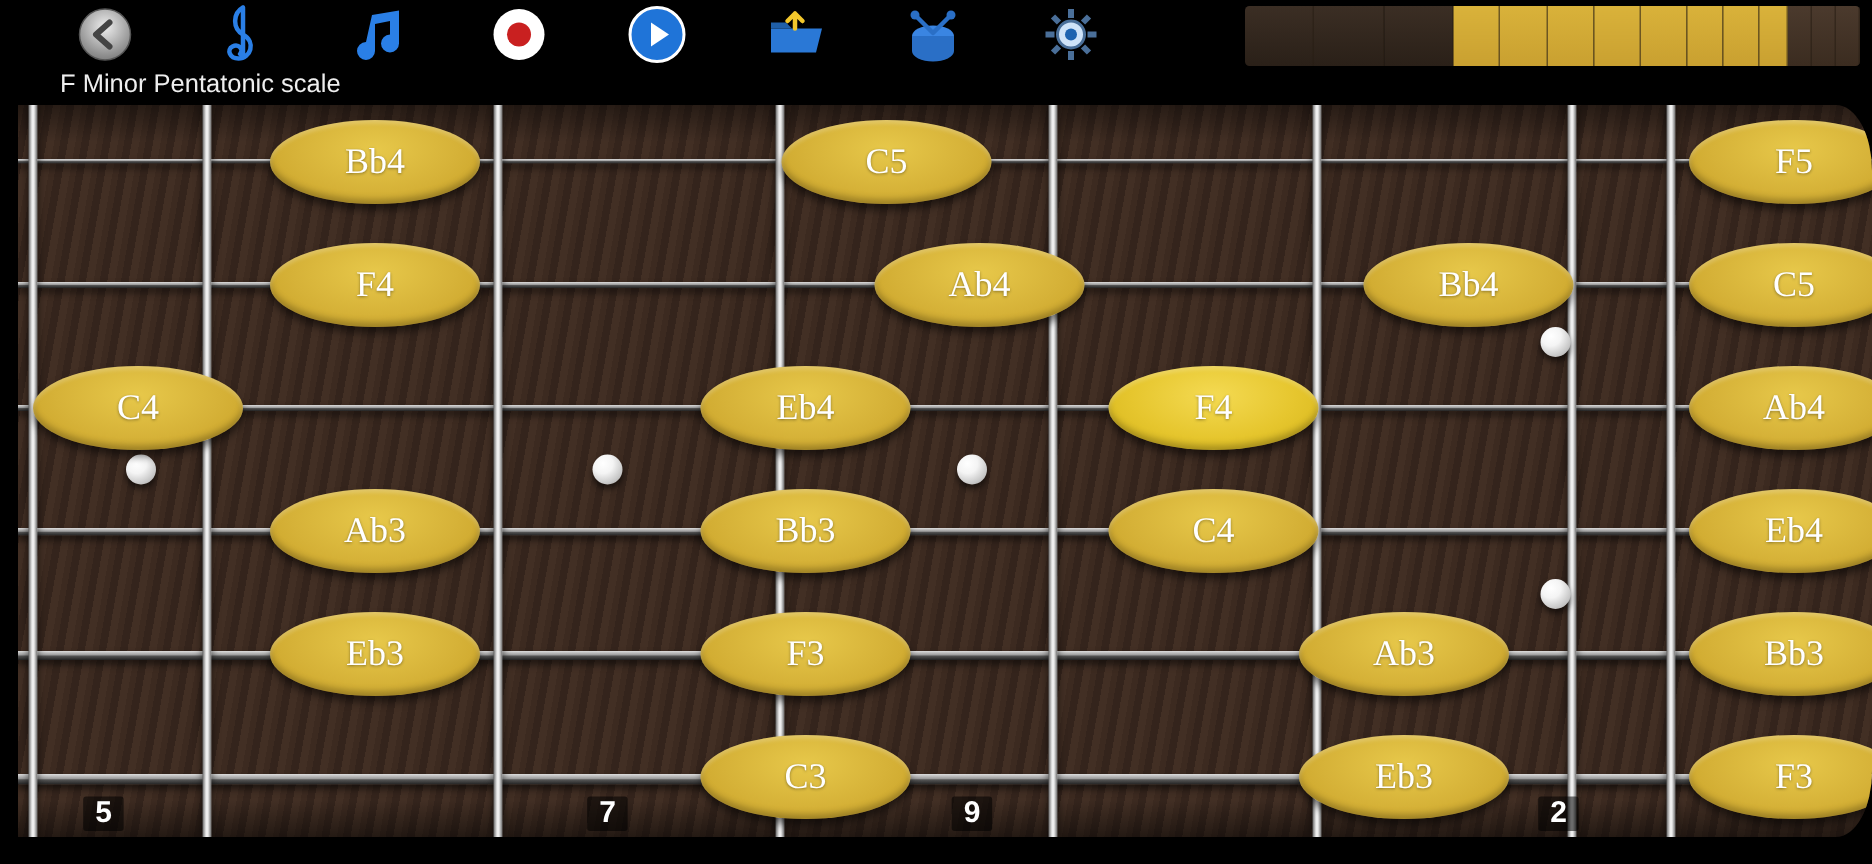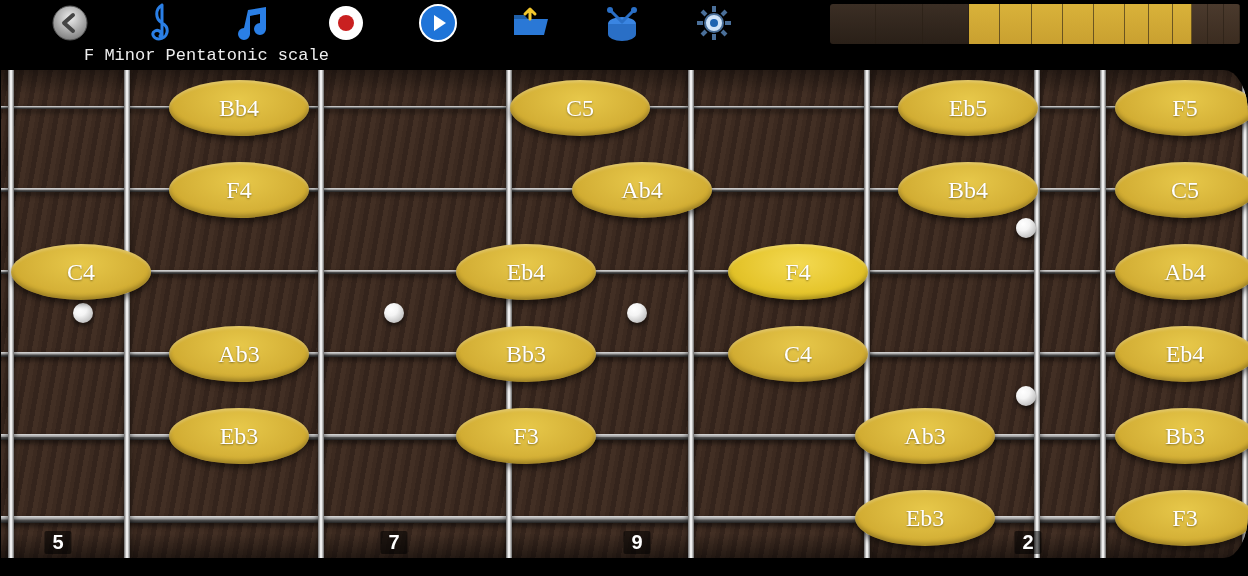--- a/index.html
+++ b/index.html
@@ -27,24 +27,24 @@
     display: flex;
     align-items: center;
     justify-content: center;
     cursor: pointer;
   }
   .subtitle-bar {
     height: 24px;
     background: #000;
     color: #eee;
     font-size: 17px;
-    padding-left: 84px;
+    padding-left: 40px;
     display: flex;
     align-items: flex-start;
-    font-family: Liberation Mono, monospace;
+    font-family: Liberation Sans, sans-serif;
   }
   .mini-fretboard {
     position: absolute;
     right: 8px;
     top: 4px;
     width: 410px;
     height: 40px;
     display: flex;
     border-radius: 3px;
     overflow: hidden;
@@ -52,21 +52,21 @@
   .mini-seg {
     height: 100%;
     border-right: 1px solid rgba(40,30,20,0.6);
   }
   .mini-dark { background: linear-gradient(#3b2e24,#2a2018); }
   .mini-hi { background: linear-gradient(#d9b23a,#c9a030); }
   .mini-tail { background: linear-gradient(#4b3a2d,#3b2c20); }
 
   .fretboard {
     position: absolute;
-    left: 1px; right: 0;
+    left: 12px; right: 0;
     top: 70px;
     height: 488px;
     background:
       linear-gradient(180deg, rgba(0,0,0,0.4) 0%, rgba(0,0,0,0) 5%, rgba(0,0,0,0) 95%, rgba(0,0,0,0.45) 100%),
       repeating-linear-gradient(100deg, rgba(60,42,32,1) 0 4px, rgba(52,36,28,1) 4px 9px, rgba(66,47,36,1) 9px 14px),
       linear-gradient(#3b2a20, #2f221a);
     border-radius: 0 24px 24px 0 / 0 44px 44px 0;
     overflow: hidden;
   }
   .string {
@@ -249,37 +249,37 @@
     <div class="fret-wire" style="left: 1033px;"></div>
     <div class="fret-wire" style="left: 1099px;"></div>
     <div class="fret-wire" style="left: 1241px;"></div>
     <div class="inlay" style="left: 82px; top: 243px;"></div>
     <div class="inlay" style="left: 393px; top: 243px;"></div>
     <div class="inlay" style="left: 636px; top: 243px;"></div>
     <div class="inlay" style="left: 1025px; top: 158px;"></div>
     <div class="inlay" style="left: 1025px; top: 326px;"></div>
     <div class="note" style="left: 238px; top: 38px;">Bb4</div>
     <div class="note" style="left: 579px; top: 38px;">C5</div>
-    <div class="note" style="left: 967px; top: 38px;">Eb5</div>
     <div class="note" style="left: 1184px; top: 38px;">F5</div>
     <div class="note" style="left: 238px; top: 120px;">F4</div>
     <div class="note" style="left: 641px; top: 120px;">Ab4</div>
     <div class="note" style="left: 967px; top: 120px;">Bb4</div>
     <div class="note" style="left: 1184px; top: 120px;">C5</div>
     <div class="note" style="left: 80px; top: 202px;">C4</div>
     <div class="note" style="left: 525px; top: 202px;">Eb4</div>
     <div class="note hi" style="left: 797px; top: 202px;">F4</div>
     <div class="note" style="left: 1184px; top: 202px;">Ab4</div>
     <div class="note" style="left: 238px; top: 284px;">Ab3</div>
     <div class="note" style="left: 525px; top: 284px;">Bb3</div>
     <div class="note" style="left: 797px; top: 284px;">C4</div>
     <div class="note" style="left: 1184px; top: 284px;">Eb4</div>
     <div class="note" style="left: 238px; top: 366px;">Eb3</div>
     <div class="note" style="left: 525px; top: 366px;">F3</div>
     <div class="note" style="left: 924px; top: 366px;">Ab3</div>
     <div class="note" style="left: 1184px; top: 366px;">Bb3</div>
+    <div class="note" style="left: 525px; top: 448px;">C3</div>
     <div class="note" style="left: 924px; top: 448px;">Eb3</div>
     <div class="note" style="left: 1184px; top: 448px;">F3</div>
     <div class="fret-label" style="left: 57px;">5</div>
     <div class="fret-label" style="left: 393px;">7</div>
     <div class="fret-label" style="left: 636px;">9</div>
     <div class="fret-label" style="left: 1027px;">2</div>
   </div>
 
 </body></html>

